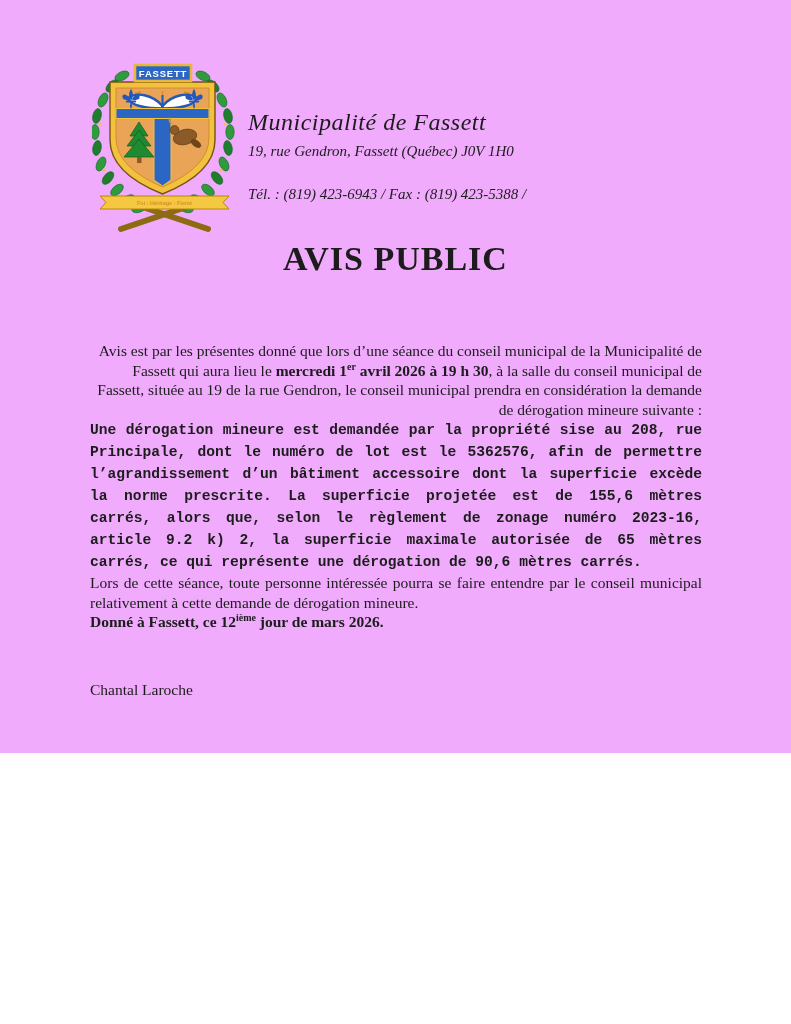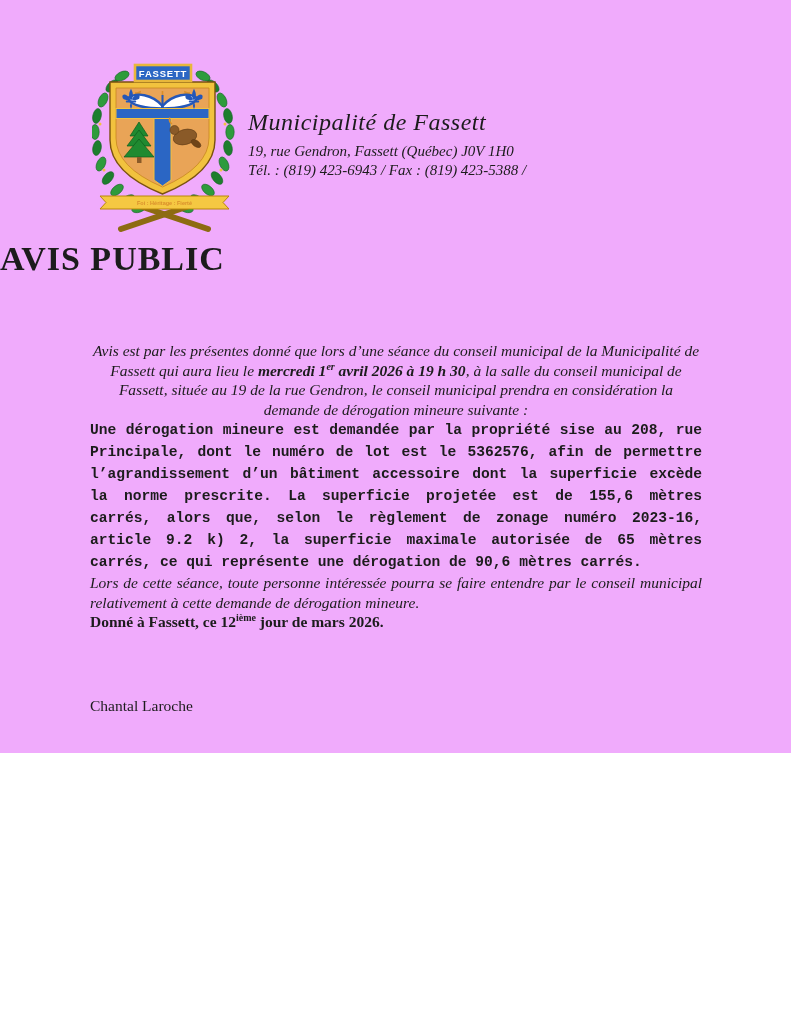--- a/index.html
+++ b/index.html
@@ -32,63 +32,65 @@
   .org-name {
     font-size: 24px;
     font-style: italic;
     line-height: 32px;
     letter-spacing: 0.5px;
   }
   .letterhead-line {
     font-size: 15px;
     font-style: italic;
     line-height: 19px;
+    margin-top: 24px;
   }
   .letterhead-line.first { margin-top: 4px; }
 
   
   .notice-title {
     position: absolute;
     top: 240px;
     left: 0;
     width: 100%;
+    text-align: center;
     font-size: 34px;
     font-weight: bold;
     letter-spacing: 1px;
   }
 
   
   .content {
     position: absolute;
     left: 90px;
     top: 341px;
     width: 612px;
     font-size: 15.5px;
     line-height: 19.5px;
   }
   .content p { margin: 0; }
-  .p-intro { margin-bottom: 14px; text-align: center; font-style: italic; }
+  .p-intro { margin-bottom: 14px; text-align: right; }
   .p-intro b { font-weight: bold; }
   .p-derogation {
     margin: 0 0 15px 47px;
     font-family: Liberation Mono, monospace;
     font-weight: bold;
     font-size: 14.6px;
     line-height: 22px;
     text-align: justify;
   }
-  .p-audience { margin-bottom: 17px; text-align: justify; font-style: italic; }
+  .p-audience { margin-bottom: 17px; text-align: justify; }
   .p-dateline { margin-bottom: 0; font-weight: bold; }
   sup.ord {
     font-size: 10px;
     line-height: 0;
     vertical-align: super;
   }
   .signature {
-    margin-top: 64px;
+    margin-top: 48px;
   }
   .signature div { line-height: 19.5px; }
 </style>
 </head>
 <body>
 
 <div class="page">
 
   <div class="crest">
     <svg viewBox="0 0 145 178" xmlns="http://www.w3.org/2000/svg">

